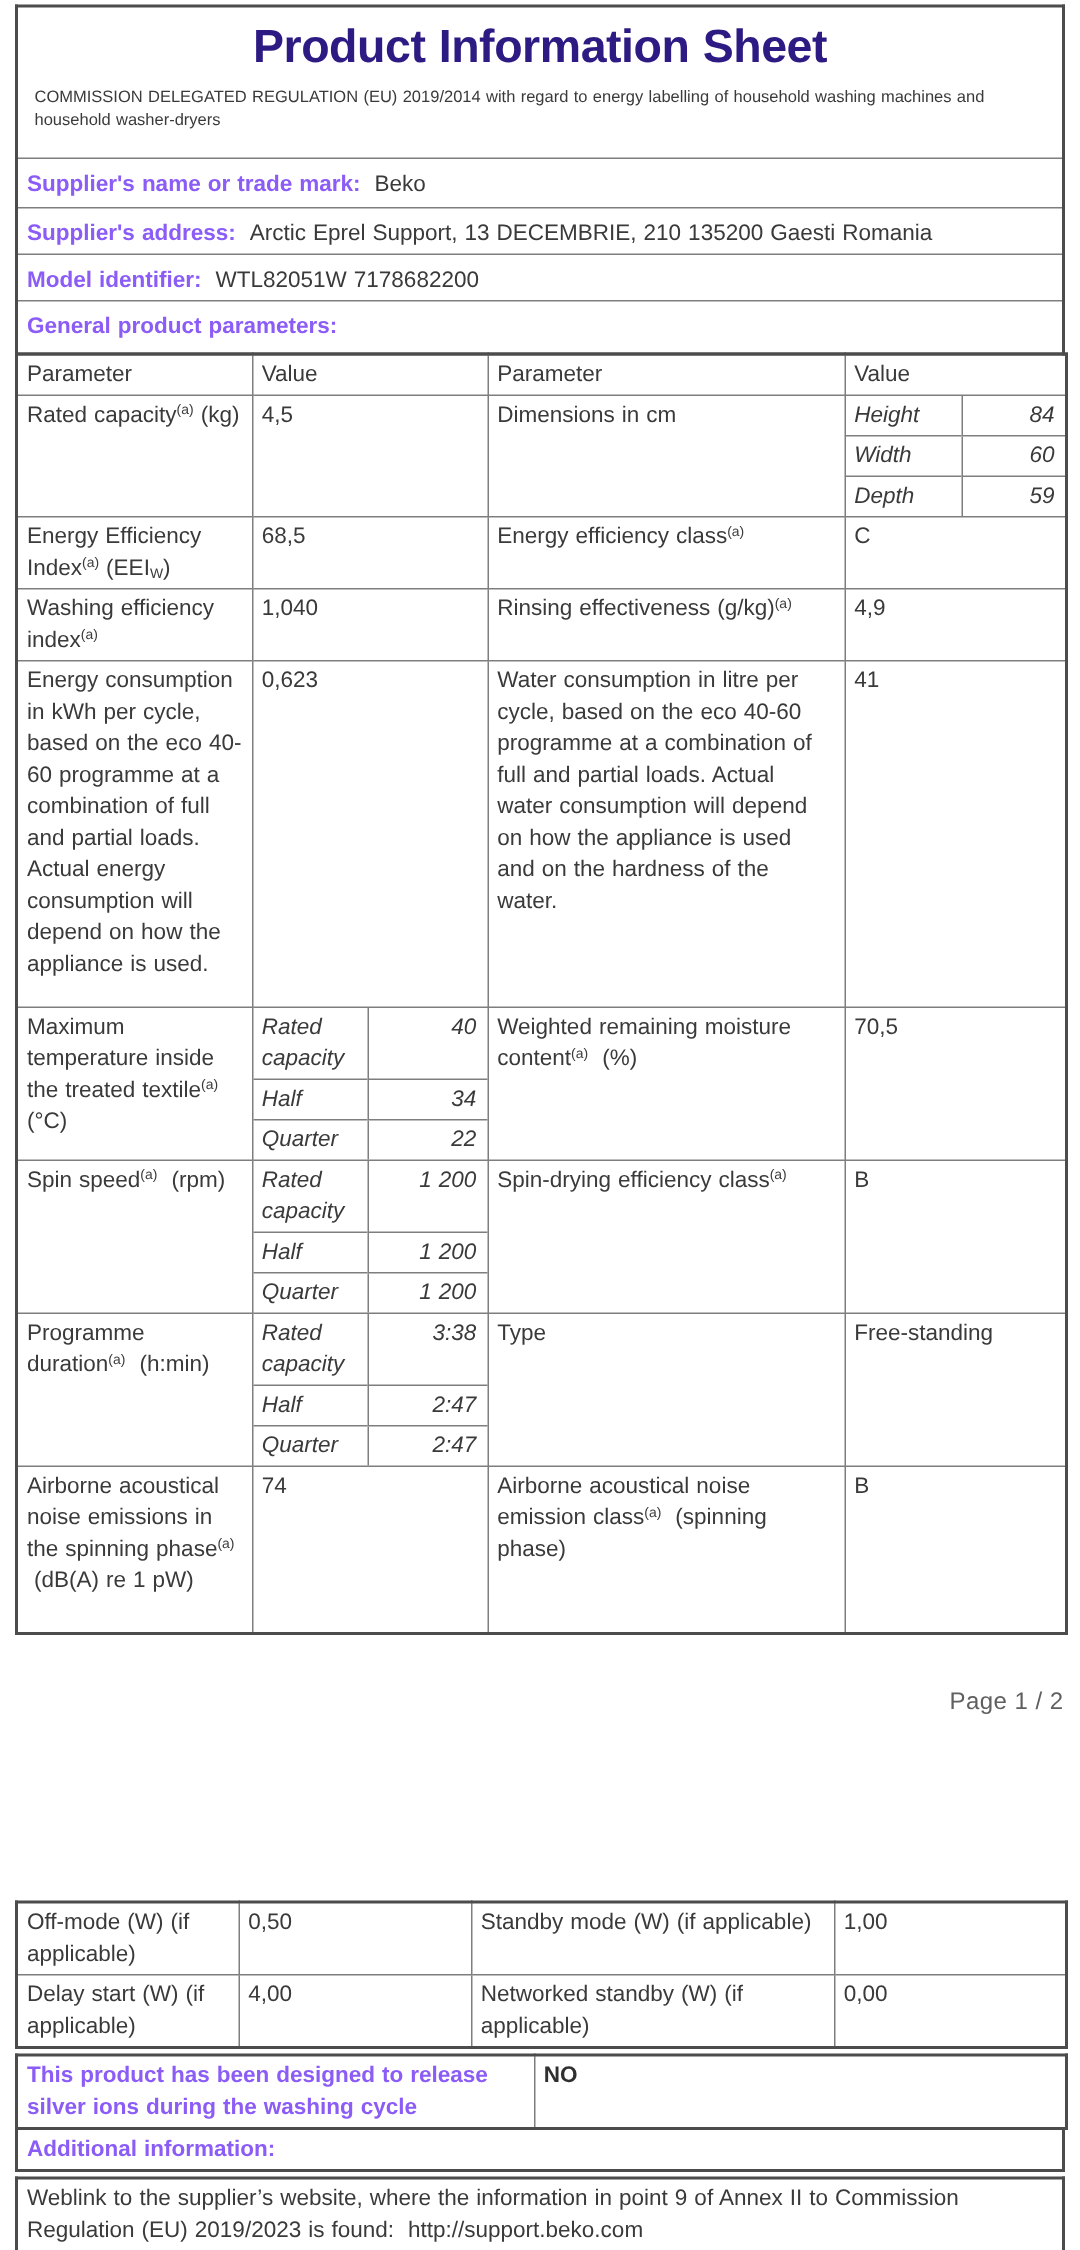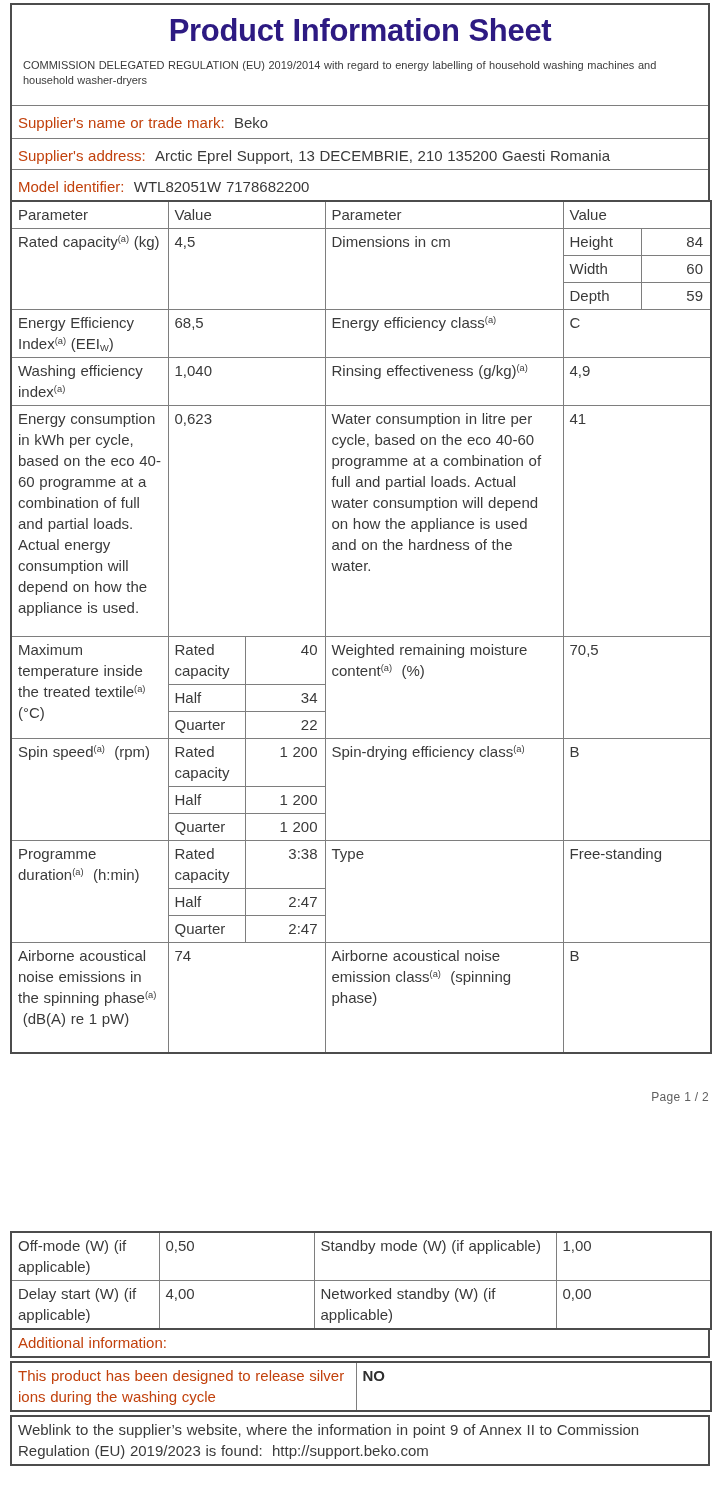--- a/index.html
+++ b/index.html
@@ -20,43 +20,43 @@
     text-align:left; word-spacing:0.5px;
   }
   .stack { margin-top:-2px;padding-left:32px; }
 
   
   .title-cell { padding:8px 11px 6px 11px !important; }
   h1.title { font-size:31px; line-height:1.15; font-weight:bold; color:#2d1a82; letter-spacing:-0.3px;text-align:center; }
   p.subtitle { margin-top:9px; font-size:11px; line-height:1.42; color:#3a3a3a; }
 
   .inforow td { padding-top:6px !important; }
-  b { font-weight:normal; color:#c2410c; }
+  b { font-weight:bold; color:#8b5cf6; }
 
   
   .grid .hrow td { height:23px; padding-top:2px; }
   td.p  { text-align:justify; }
   td.p2 { text-align:justify; }
   td.num { text-align:right; padding-right:7px !important; }
   td.txt { text-align:left; }
-  td.sub-wrap { padding:0 !important; }
+  td.sub-wrap { padding:0 !important;font-style:italic; }
 
   table.sub { border-collapse:collapse; width:100%; table-layout:fixed; }
   table.sub td { border:0; font-size:15px; line-height:1.4; padding:2px 6px 3px 6px; vertical-align:top; }
   table.sub tr + tr td { border-top:1px solid #7e7e7e; }
   table.sub td + td { border-left:1px solid #7e7e7e; }
   table.sub td.sv { text-align:right; padding-right:7px; }
 
   sup { font-size:62%; vertical-align:baseline; position:relative; top:-0.5em; }
   sub { font-size:62%; vertical-align:baseline; position:relative; top:0.25em; }
 
   .pagegap { height:177px; position:relative; }
   .page-indicator {
     position:absolute; top:36px; right:1px;
-    font-size:12px; color:#5f5f5f; letter-spacing:0.3px;
+    font-size:16px; color:#5f5f5f; letter-spacing:0.3px;
   }
 
   .bold-cell { font-weight:bold; color:#2f2f2f; }
   .gap3 { margin-top:3px; }
 </style>
 </head>
 <body>
 
 <div class="sheet">
 
@@ -69,20 +69,23 @@
       </td>
     </tr>
     <tr class="inforow" style="height:33px">
       <td><b>Supplier's name or trade mark:</b> &nbsp;Beko</td>
     </tr>
     <tr class="inforow" style="height:30px">
       <td><b>Supplier's address:</b> &nbsp;Arctic Eprel Support, 13 DECEMBRIE, 210 135200 Gaesti Romania</td>
     </tr>
     <tr class="inforow" style="height:28px">
       <td><b>Model identifier:</b> &nbsp;WTL82051W 7178682200</td>
+    </tr>
+    <tr class="inforow" style="height:36px">
+      <td><b>General product parameters:</b></td>
     </tr>
   </tbody>
     </table>
 
   <table class="tbl grid stack">
     <colgroup>
       <col style="width:157px">
         <col style="width:157px">
         <col style="width:238px">
         <col style="width:148px">
@@ -258,41 +261,41 @@
     <tr style="height:45px">
       <td class="p">Delay start (W) (if applicable)</td>
       <td class="num">4,00</td>
       <td class="p2">Networked standby (W) (if applicable)</td>
       <td class="num">0,00</td>
     </tr>
   </tbody>
     </table>
 
 
-  <table class="tbl stack">
-    <tbody>
-        <tr style="height:28px">
-      <td><b>Additional information:</b></td>
-    </tr>
-  </tbody>
-    </table>
-
   <table class="tbl gap3">
     <colgroup>
         <col style="width:345px">
         <col style="width:355px">
       </colgroup>
     <tbody>
         <tr style="height:47px">
       <td><b>This product has been designed to release silver ions during the washing cycle</b></td>
       <td class="bold-cell">NO</td>
     </tr>
   </tbody>
     </table>
 
+  <table class="tbl stack">
+    <tbody>
+        <tr style="height:28px">
+      <td><b>Additional information:</b></td>
+    </tr>
+  </tbody>
+    </table>
+
   <table class="tbl gap3">
     <tbody>
         <tr style="height:49px">
       <td>Weblink to the supplier’s website, where the information in point 9 of Annex II to Commission Regulation (EU) 2019/2023 is found: &nbsp;http://support.beko.com</td>
     </tr>
   </tbody>
     </table>
 
 </div>
 

